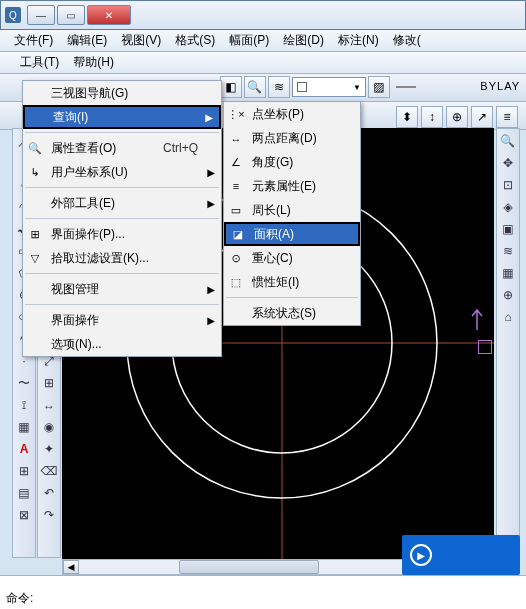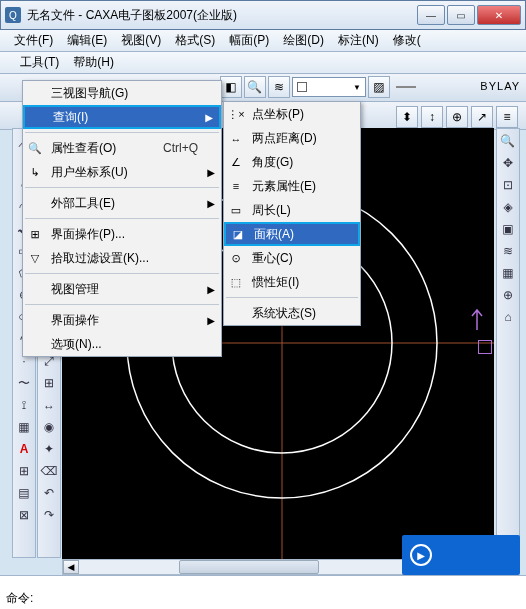--- a/index.html
+++ b/index.html
@@ -27,21 +27,21 @@
   .bylayer { position: absolute; right: 6px; top: 6px; color: #000; font-size: 11px; letter-spacing: 1px; }
   
   
   .dropdown { position: absolute; left: 22px; top: 80px; width: 200px; background: #f2f2f2; border: 1px solid #9aa9be; box-shadow: 2px 2px 4px rgba(0,0,0,0.3); z-index: 20; }
   .dropdown .menu-item { height: 24px; display: flex; align-items: center; padding: 0 23px 0 28px; position: relative; cursor: pointer; }
   .dropdown .menu-item .icon { position: absolute; left: 4px; width: 16px; height: 16px; display: flex; align-items: center; justify-content: center; font-size: 11px; }
   .dropdown .menu-item .shortcut { margin-left: auto; color: #333; }
   .dropdown .menu-item .arrow { position: absolute; right: 6px; font-size: 10px; }
   .dropdown .sep { height: 1px; background: #c0c8d4; margin: 3px 2px; }
   .dropdown .menu-item.highlighted { background: #2f6ac0; color: #fff; }
-  .red-box { border: 2px solid #0ea5e9; }
+  .red-box { border: 2px solid #000000; }
   
   
   .submenu { position: absolute; left: 223px; top: 101px; width: 138px; background: #f2f2f2; border: 1px solid #9aa9be; box-shadow: 2px 2px 4px rgba(0,0,0,0.3); z-index: 25; }
   
   
   .vtoolbar { position: absolute; top: 128px; width: 24px; background: linear-gradient(to right,#e8eef6,#d6e0ee); border: 1px solid #a0b4cc; display: flex; flex-direction: column; align-items: center; padding-top: 2px; gap: 2px; }
   .vtoolbar.left1 { left: 12px; height: 430px; }
   .vtoolbar.left2 { left: 37px; height: 430px; }
   .vtoolbar.right { right: 6px; top: 128px; height: 430px; }
   .vtoolbar .vicon { width: 20px; height: 20px; display: flex; align-items: center; justify-content: center; font-size: 12px; color: #334; }
@@ -67,21 +67,20 @@
   .watermark .small { font-size: 9px; letter-spacing: 0.5px; }
   
   .purple-arrow { position: absolute; right: 40px; top: 308px; z-index: 6; }
   .purple-square { position: absolute; right: 34px; top: 340px; width: 14px; height: 14px; border: 1px solid #b070d8; z-index: 6; }
 </style>
 </head>
 <body>
 
 <div class="titlebar">
   <span class="app-icon">Q</span>
-  <span class="title-text">无名文件 - CAXA电子图板2007(企业版)</span>
   <div class="winbtns">
     <div class="winbtn">—</div>
     <div class="winbtn">▭</div>
     <div class="winbtn close">✕</div>
   </div>
 </div>
 
 <div class="menubar">
   <span class="item">文件(F)</span>
   <span class="item">编辑(E)</span>

